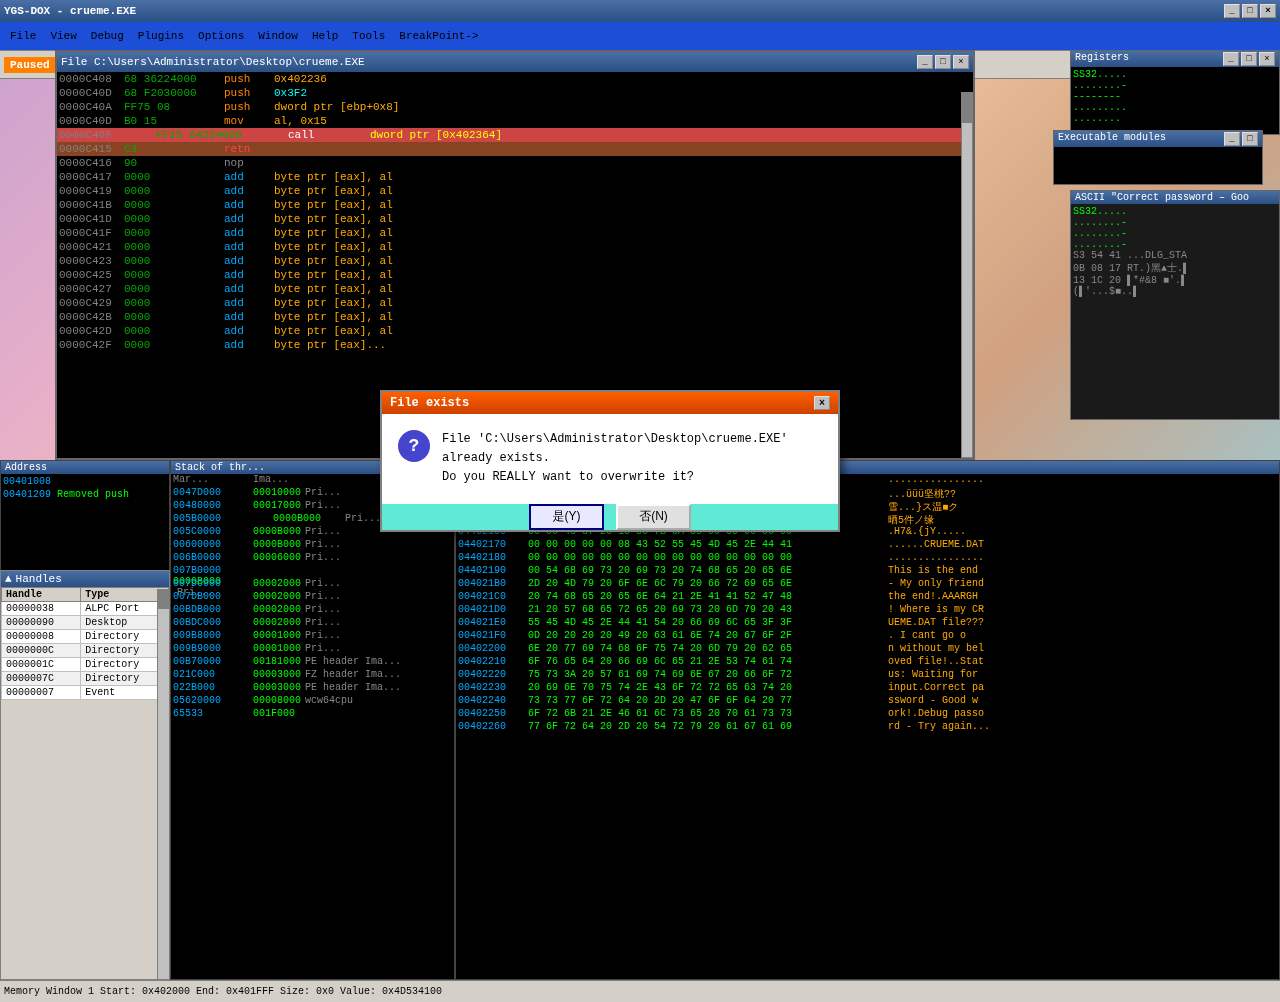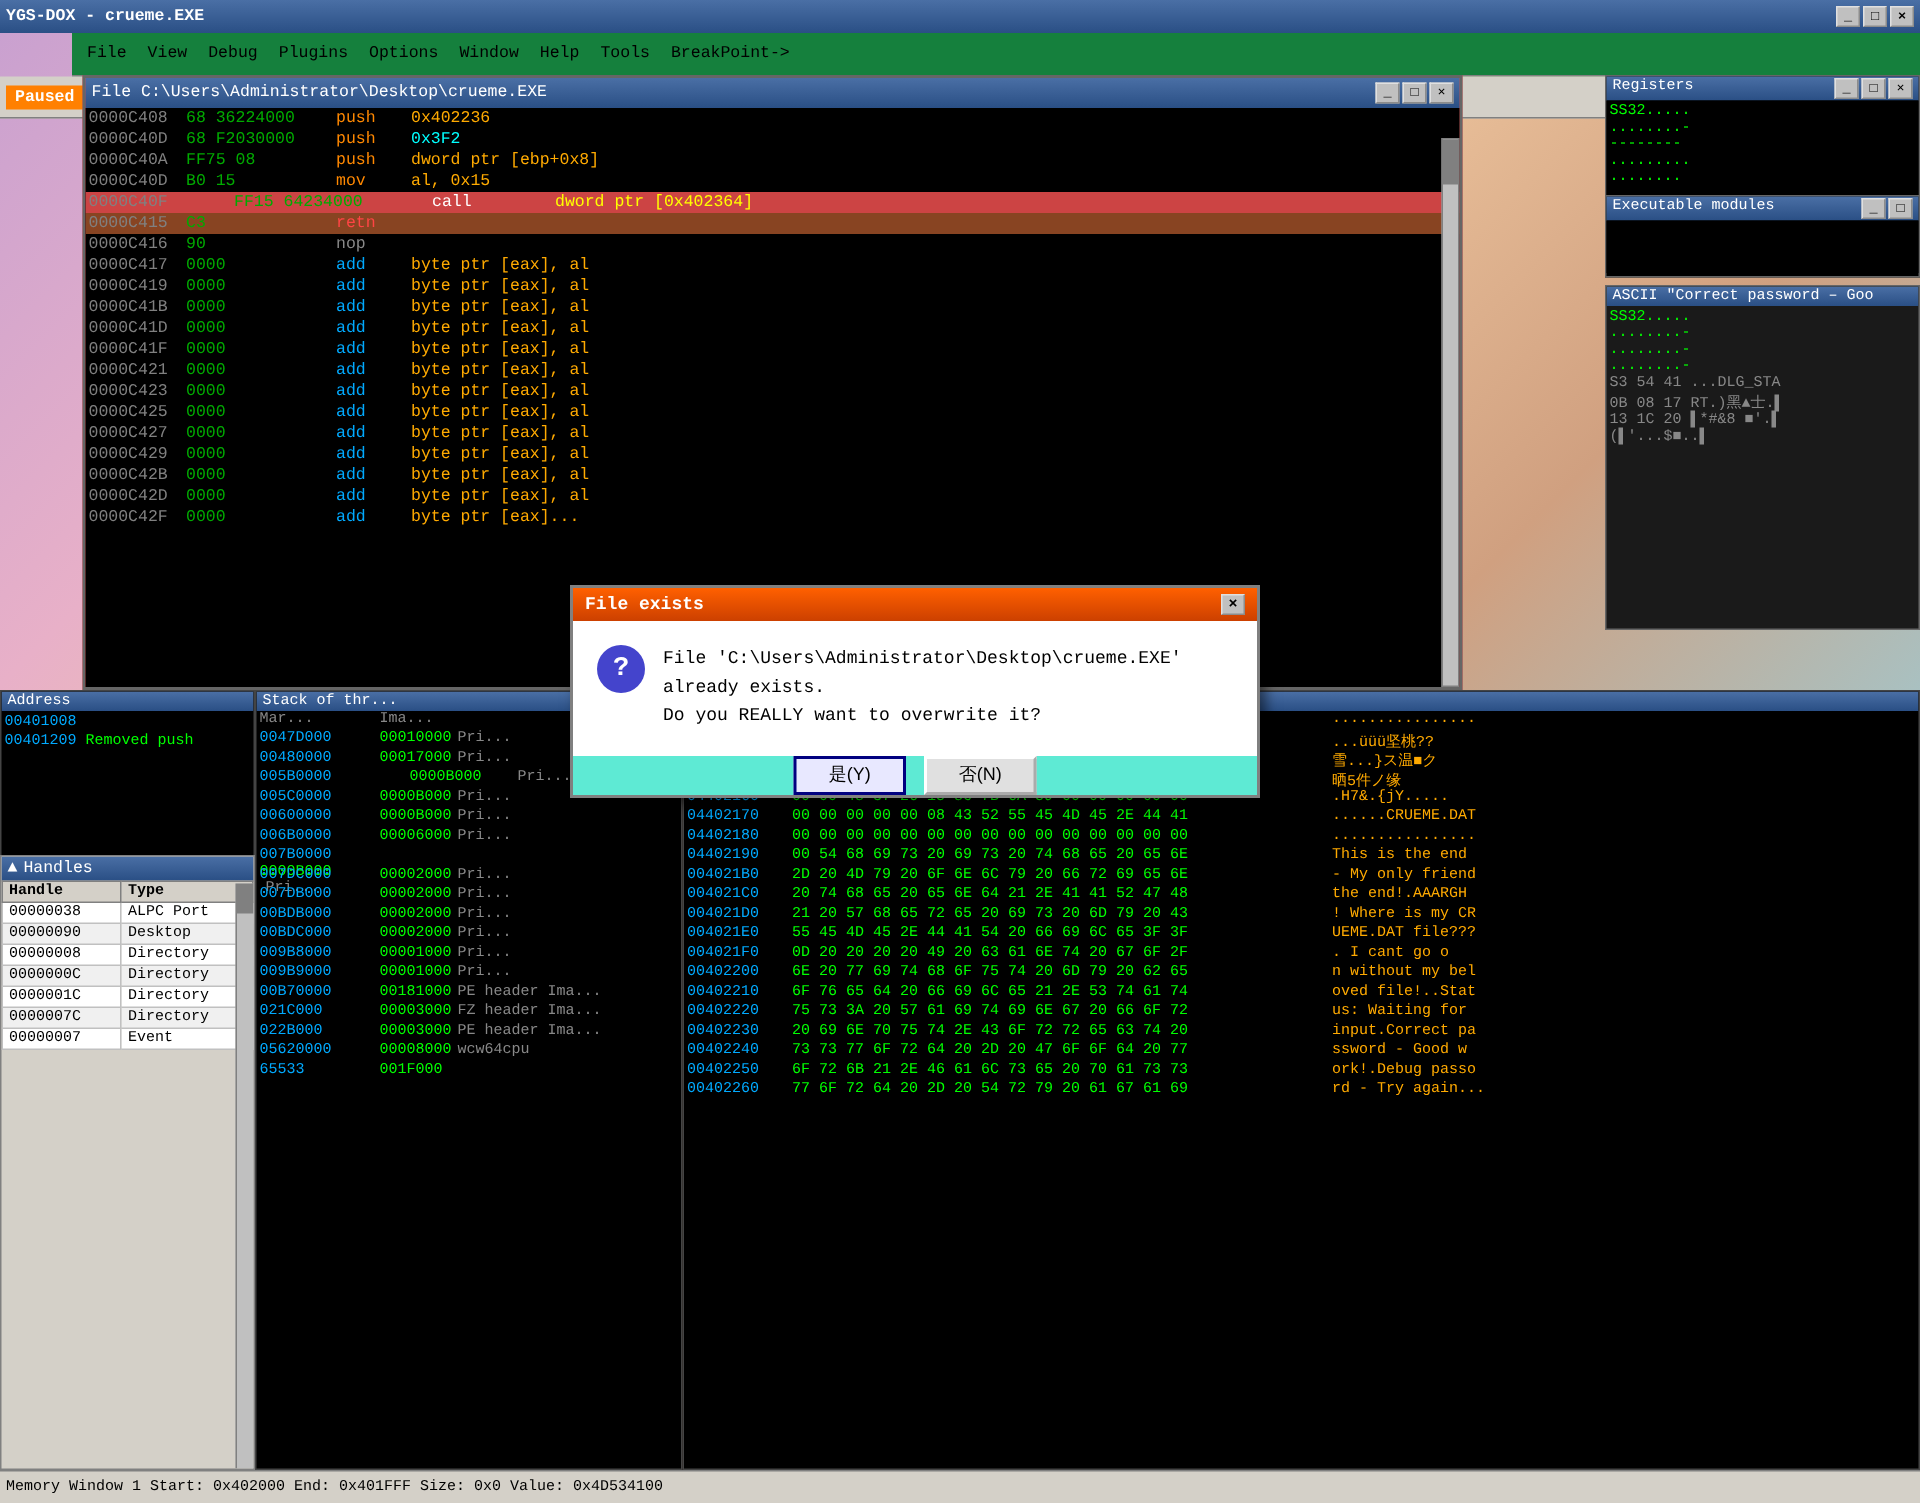--- a/index.html
+++ b/index.html
@@ -49,29 +49,28 @@
       background: #c0c0c0;
       border: 1px outset #e0e0e0;
       font-size: 9px;
       cursor: pointer;
       display: flex; align-items: center; justify-content: center;
       color: black;
     }
 
     
     .menu-bar {
-      background: #15803d;
+      background: #1d4ed8;
       height: 29px;
       display: flex;
       align-items: center;
       padding: 0 4px;
       border-bottom: 1px solid #808080;
       font-size: 11px;
       gap: 2px;
-      margin-left: 48px;
     }
     .menu-item {
       padding: 2px 6px;
       cursor: pointer;
       color: #000;
     }
 
     
     .toolbar {
       background: #d4d0c8;
@@ -105,21 +104,21 @@
       margin: 0 2px;
     }
 
     
     .disasm-window {
       position: absolute;
       top: 50px;
       left: 55px;
       width: 920px;
       height: 410px;
-      background: #ef4444;
+      background: #e5e5e5;
       border: 2px solid #666;
       z-index: 10;
     }
     .disasm-title {
       background: linear-gradient(to bottom, #4a6fa5, #2a4f85);
       height: 20px;
       display: flex;
       align-items: center;
       justify-content: space-between;
       padding: 0 4px;
@@ -359,21 +358,21 @@
       width: 100%;
       height: 30px;
       background: #808080;
       position: absolute;
       top: 0;
     }
 
     .exe-modules-window {
       position: absolute;
       top: 130px;
-      right: 0;
+      right: 17px;
       width: 210px;
       height: 55px;
       background: #000;
       border: 1px solid #666;
       z-index: 12;
     }
     .exe-modules-title {
       background: linear-gradient(to bottom, #4a6fa5, #2a4f85);
       color: white;
       font-size: 10px;

